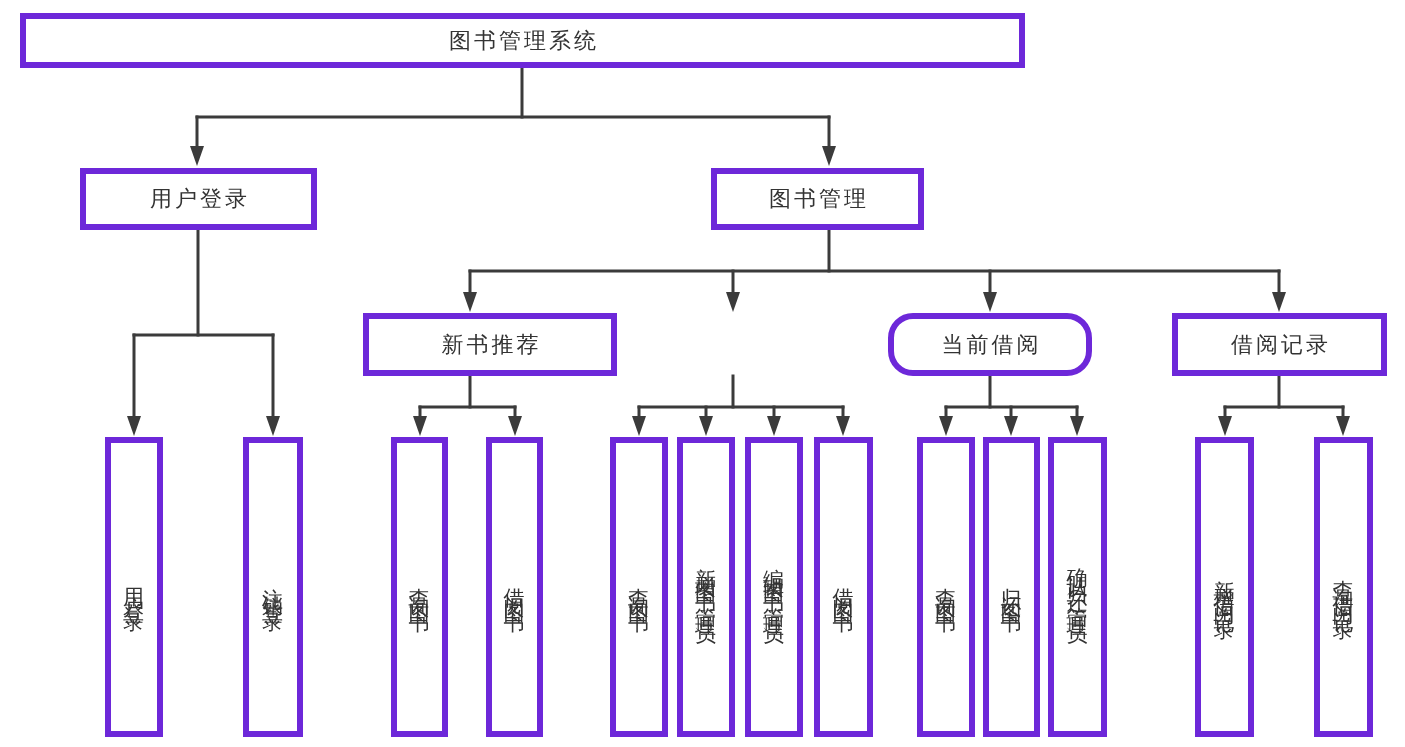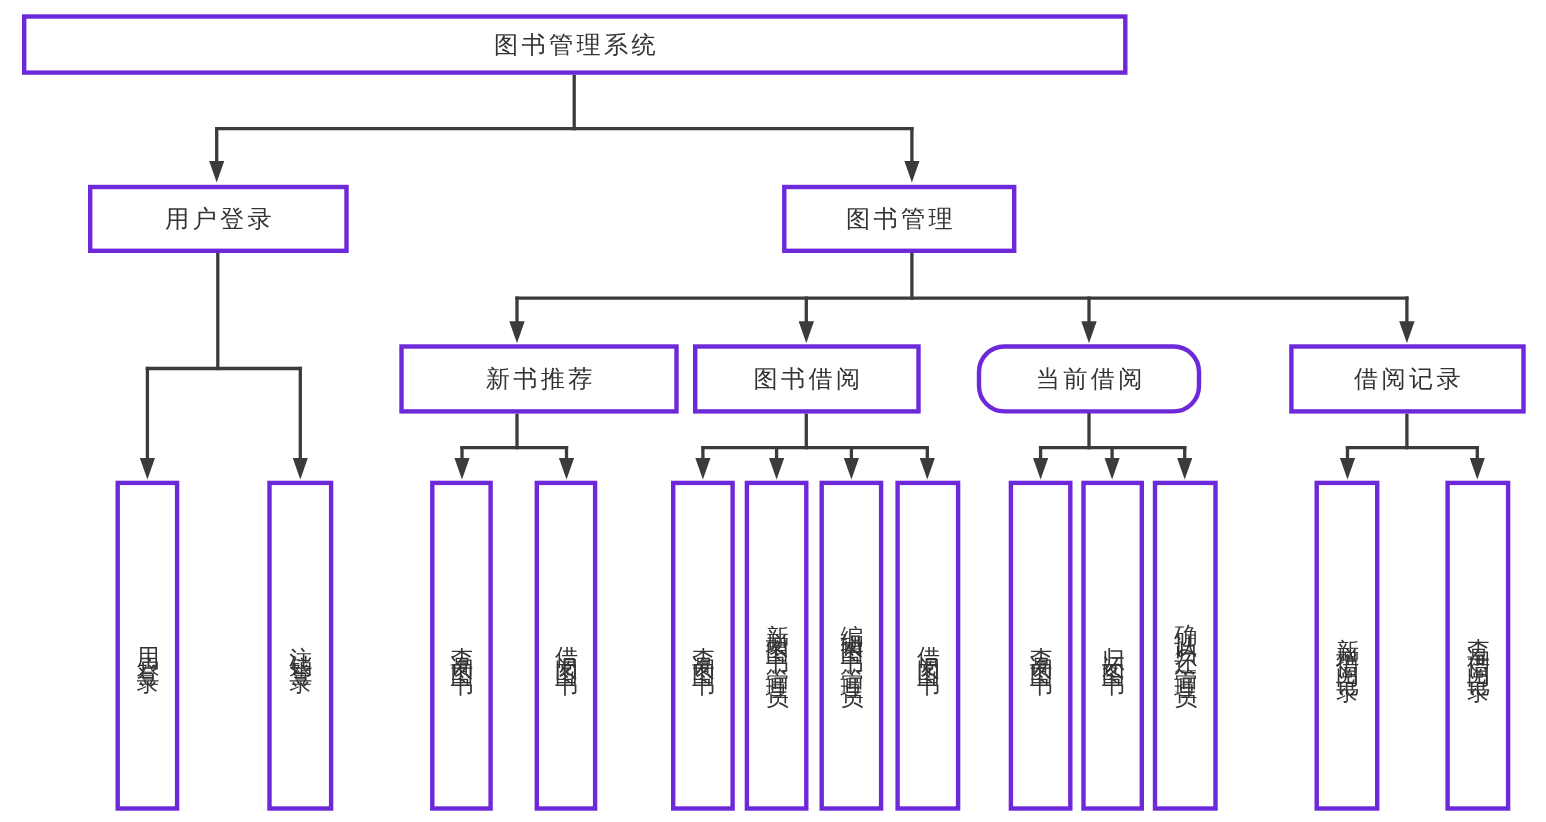--- a/index.html
+++ b/index.html
@@ -9,21 +9,21 @@
     background:#ffffff;
     font-family:"Liberation Sans", sans-serif;
     overflow:hidden;
   }
   #wires{position:absolute;left:0;top:0;z-index:1;}
   .ln{stroke:#3b3b3b;stroke-width:3;fill:none;stroke-linecap:square;}
   .box{
     position:absolute;
     box-sizing:border-box;
     background:#ffffff;
-    border:4px solid #6d28d9;
+    border:6px solid #6d28d9;
     color:#333333;
     display:flex;align-items:center;justify-content:center;
     z-index:2;
     font-size:22px;
   }
   .h .txt{letter-spacing:3px;text-indent:3px;white-space:nowrap;}
   .v{font-size:21px;}
   .v .txt{
     writing-mode:vertical-rl;
     text-orientation:mixed;
@@ -118,23 +118,20 @@
   <div id="n-l2a" class="box h">
     <span class="txt">用户登录</span>
   </div>
   <div id="n-l2b" class="box h">
     <span class="txt">图书管理</span>
   </div>
 
   <div id="n-l3a" class="box h">
     <span class="txt">新书推荐</span>
   </div>
-  <div id="n-l3b" class="box h">
-    <span class="txt">图书借阅</span>
-  </div>
   <div id="n-l3c" class="box h">
     <span class="txt">当前借阅</span>
   </div>
   <div id="n-l3d" class="box h">
     <span class="txt">借阅记录</span>
   </div>
 
   <div id="lf-a0" class="box v leaf">
     <span class="txt">用户登录</span>
   </div>

